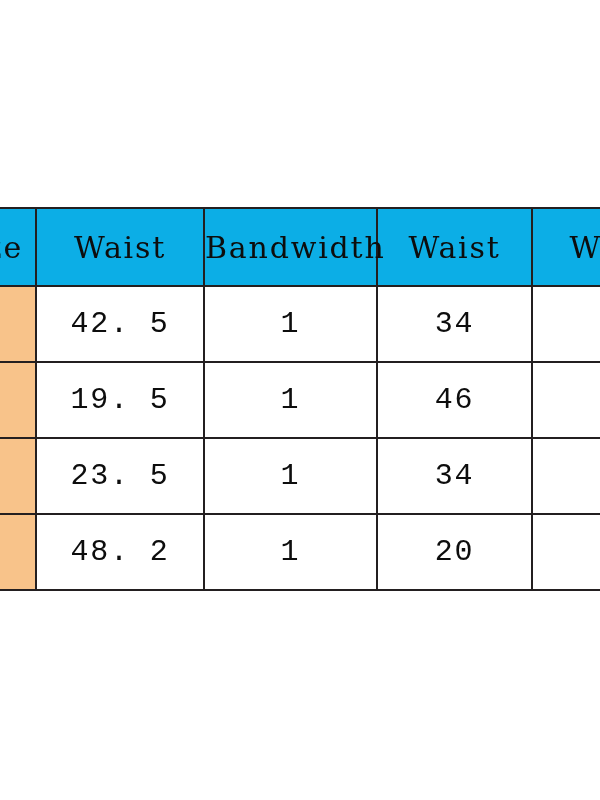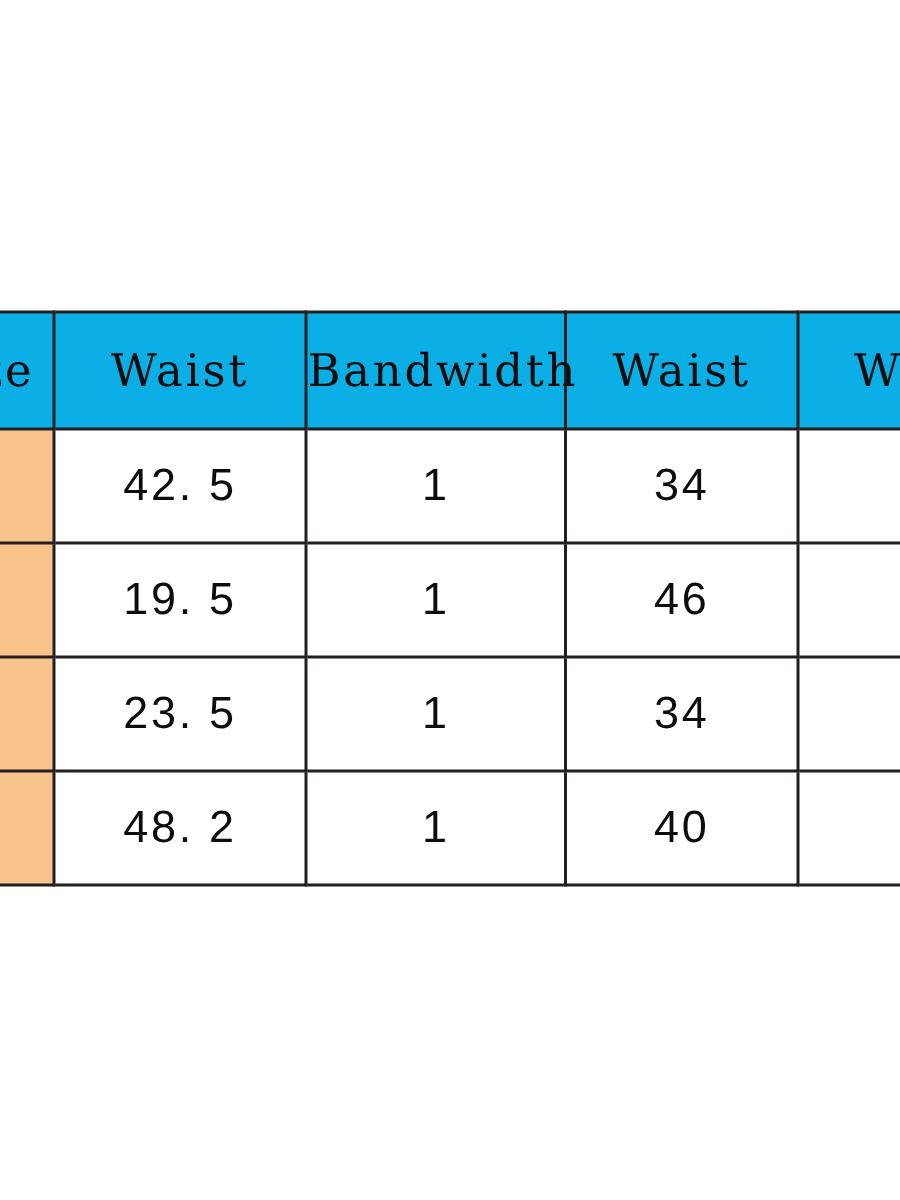--- a/index.html
+++ b/index.html
@@ -62,21 +62,21 @@
     font-size: 30px;
     font-family: "DejaVu Serif", "Liberation Serif", serif;
     font-weight: 700;
     color: #101418;
     letter-spacing: 0.12em;
   }
 
   tbody td {
     background: #ffffff;
     font-size: 30px;
-    font-family: Liberation Sans, sans-serif;
+    font-family: Liberation Mono, monospace;
     letter-spacing: 0.08em;
   }
 
   tbody td.size-cell {
     background: #f8c38a;
     font-size: 28px;
   }
 
   tbody td.waist-cell {
     
@@ -127,19 +127,19 @@
         <td class="size-cell"></td>
         <td>23. 5</td>
         <td>1</td>
         <td>34</td>
         <td class="waist-cell"></td>
       </tr>
       <tr>
         <td class="size-cell"></td>
         <td>48. 2</td>
         <td>1</td>
-        <td>40</td>
+        <td>20</td>
         <td class="waist-cell"></td>
       </tr>
     </tbody>
   </table>
 
 </div>
 
 </body></html>

